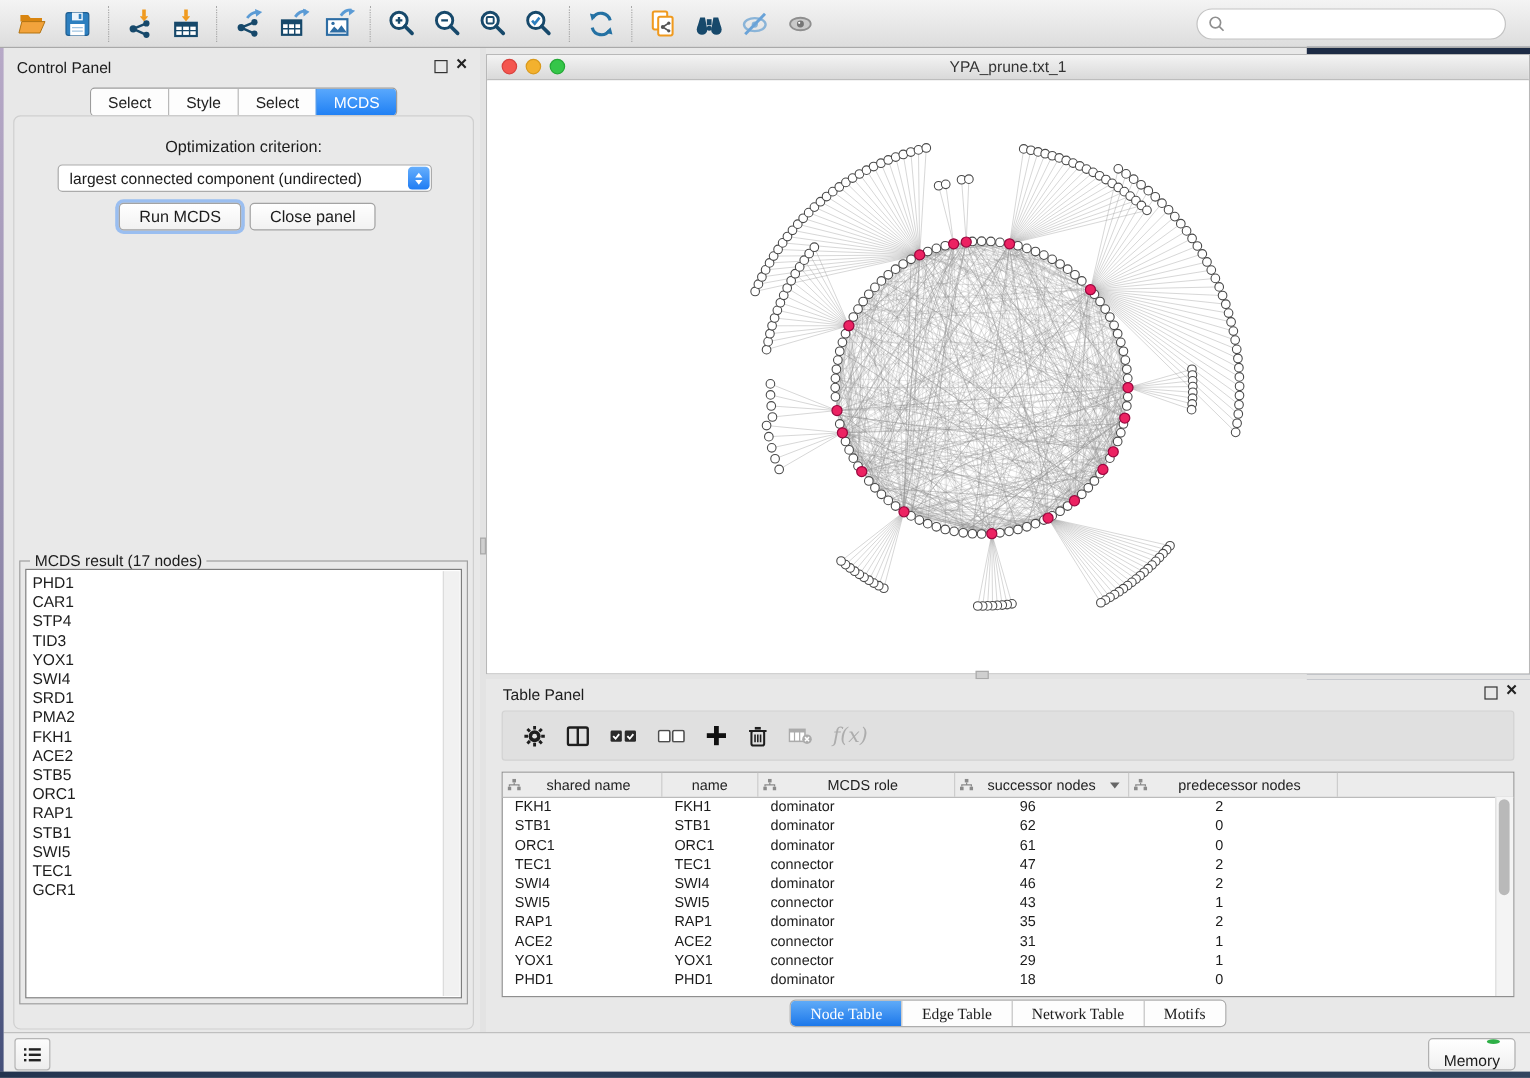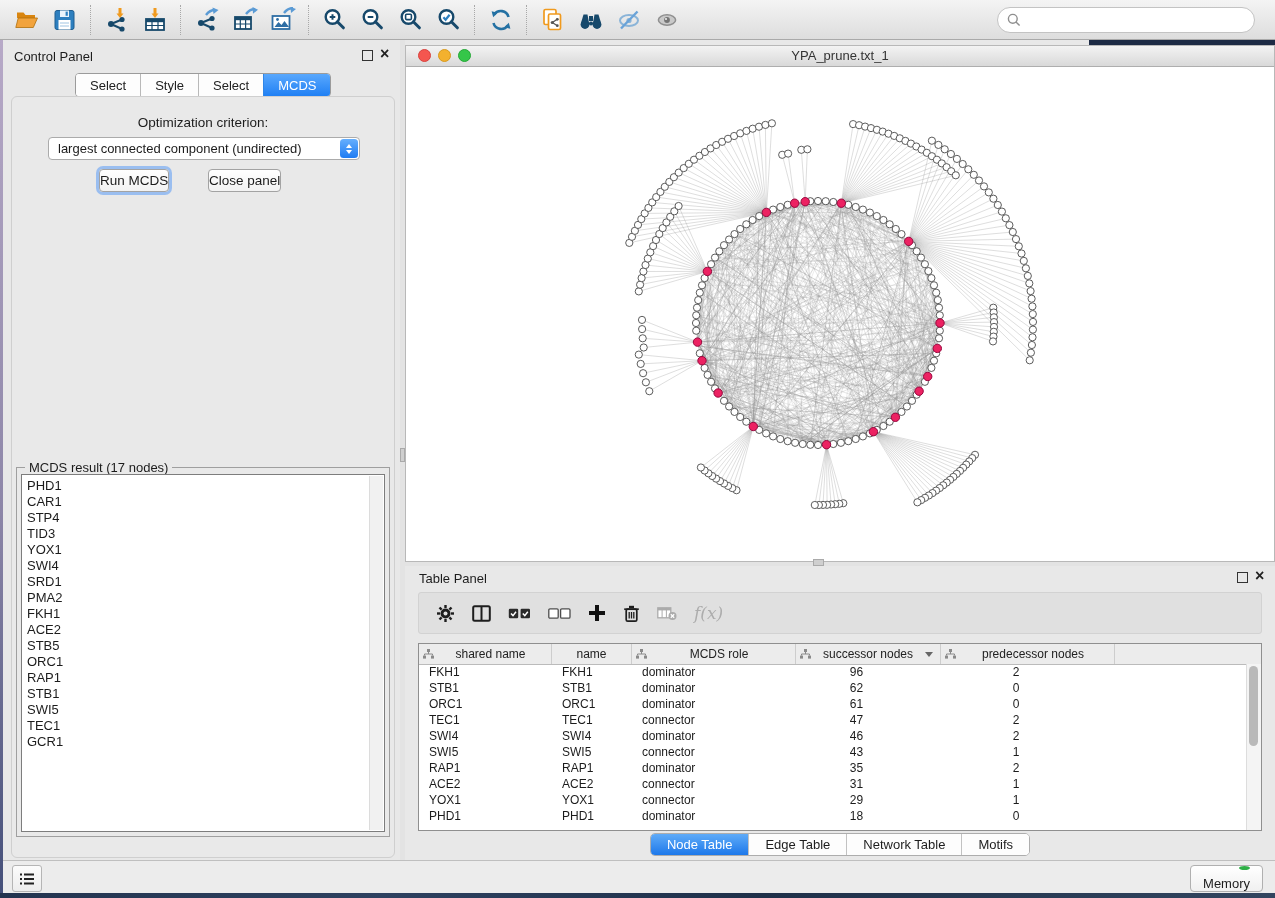--- a/index.html
+++ b/index.html
@@ -44,21 +44,21 @@
   #opt-select .sel-text{flex:1;padding-left:9px;white-space:nowrap;overflow:hidden;}
   #opt-stepper{width:18px;height:19px;margin-right:1px;border-radius:3.5px;
     background:linear-gradient(#66affd,#1f7cf3);display:flex;flex-direction:column;
     align-items:center;justify-content:center;gap:2px;}
   .arr-up{width:0;height:0;border-left:3.5px solid transparent;border-right:3.5px solid transparent;
     border-bottom:4.5px solid #fff;}
   .arr-dn{width:0;height:0;border-left:3.5px solid transparent;border-right:3.5px solid transparent;
     border-top:4.5px solid #fff;}
   .push-btn{height:23px;background:linear-gradient(#ffffff,#f2f2f2);border:1px solid #a3a3a3;
     border-radius:4px;font-size:13.5px;display:flex;align-items:center;justify-content:center;
-    padding:0 0;box-sizing:border-box;}
+    padding:0 16px;box-sizing:border-box;}
   #run-btn{left:87px;top:72px;box-shadow:0 0 0 3px rgba(90,155,245,.55);}
   #closepanel-btn{left:196px;top:72px;}
   #mcds-group{left:4px;top:370px;width:372px;height:368px;border:1px solid #9f9f9f;}
   #mcds-group-title{left:8px;top:-8px;background:#e9e9e9;padding:0 4px;font-size:13px;}
   #mcds-listbox{left:4px;top:6px;width:362px;height:356px;background:#fff;border:1px solid #7d7d7d;
     overflow:hidden;}
   .mcds-item{font-size:13px;line-height:16px;padding-left:5px;}
   #mcds-scroll{right:1px;top:1px;width:13px;height:354px;background:#f1f1f1;border-left:1px solid #dcdcdc;}
   
   #v-split{left:400px;top:40px;width:5px;height:822px;background:#e3e3e3;}
@@ -90,21 +90,21 @@
     border-top:5px solid #666;margin-right:3px;}
   #nt-rows{left:0;top:20px;width:828px;}
   .trow{display:flex;height:16px;}
   .tcell{font-size:12px;line-height:16px;white-space:nowrap;overflow:hidden;box-sizing:border-box;}
   .tcell.num{text-align:center;}
   #nt-scroll{right:0;top:20px;width:14px;height:166px;background:#f4f4f4;border-left:1px solid #ddd;}
   #nt-thumb{left:2px;top:2px;width:9px;height:80px;background:#b9b9b9;border-radius:5px;}
   #tp-tabs{left:0;top:267px;width:870px;display:flex;justify-content:center;}
   #tp-tabs-inner{display:flex;border:1px solid #adadad;border-radius:5px;overflow:hidden;background:#fff;}
   .btab{padding:0 16px;height:21px;display:flex;align-items:center;font-size:13px;background:#fdfdfd;
-    border-left:1px solid #c2c2c2;color:#1d1d1d;}
+    border-left:1px solid #c2c2c2;color:#1d1d1d;font-family:Liberation Serif, serif;}
   .btab:first-child{border-left:none;}
   .btab.sel{background:linear-gradient(#5fabf8,#1d78ea);color:#fff;}
   
   #status-bar{left:3px;top:860px;width:1272px;height:33px;background:#ececec;border-top:1px solid #bfbfbf;}
   #list-btn{left:9px;top:4px;width:28px;height:25px;background:linear-gradient(#fcfcfc,#ededed);
     border:1px solid #b5b5b5;border-radius:3px;display:flex;align-items:center;justify-content:center;}
   #memory-btn{right:12px;top:4px;height:25px;background:linear-gradient(#ffffff,#f0f0f0);
     border:1px solid #b0b0b0;border-radius:4px;display:flex;align-items:flex-end;gap:6px;
     padding:0 12px;font-size:13px;flex-direction:column;}
   #memory-dot{width:11px;height:11px;border-radius:50%;}

